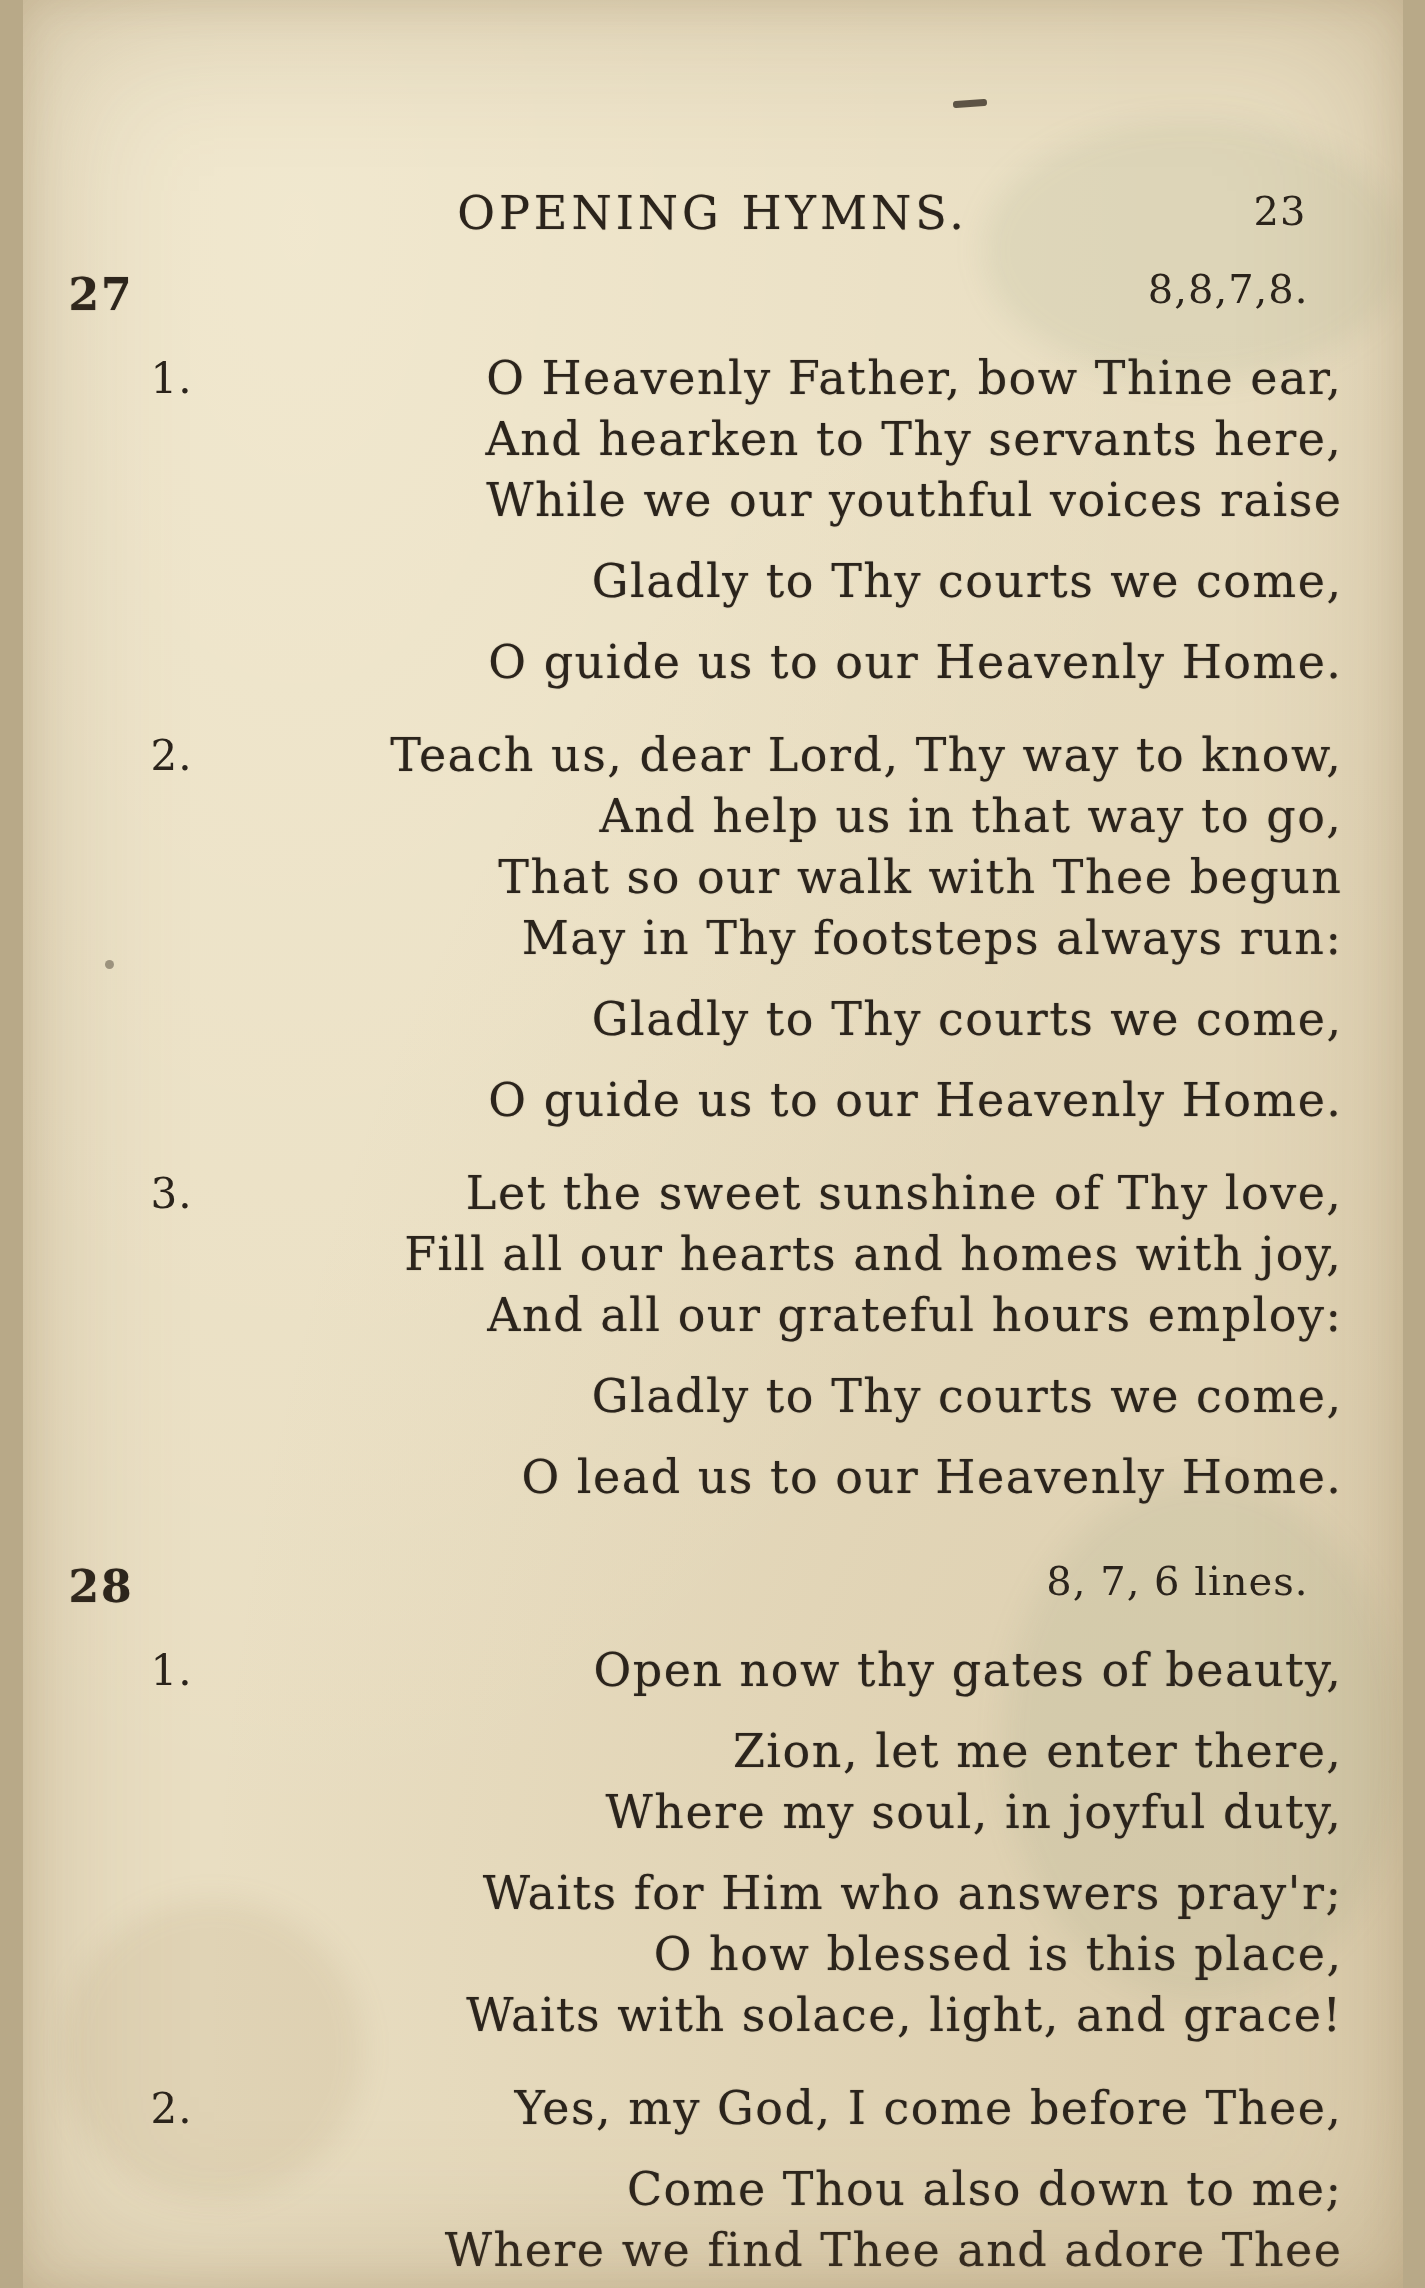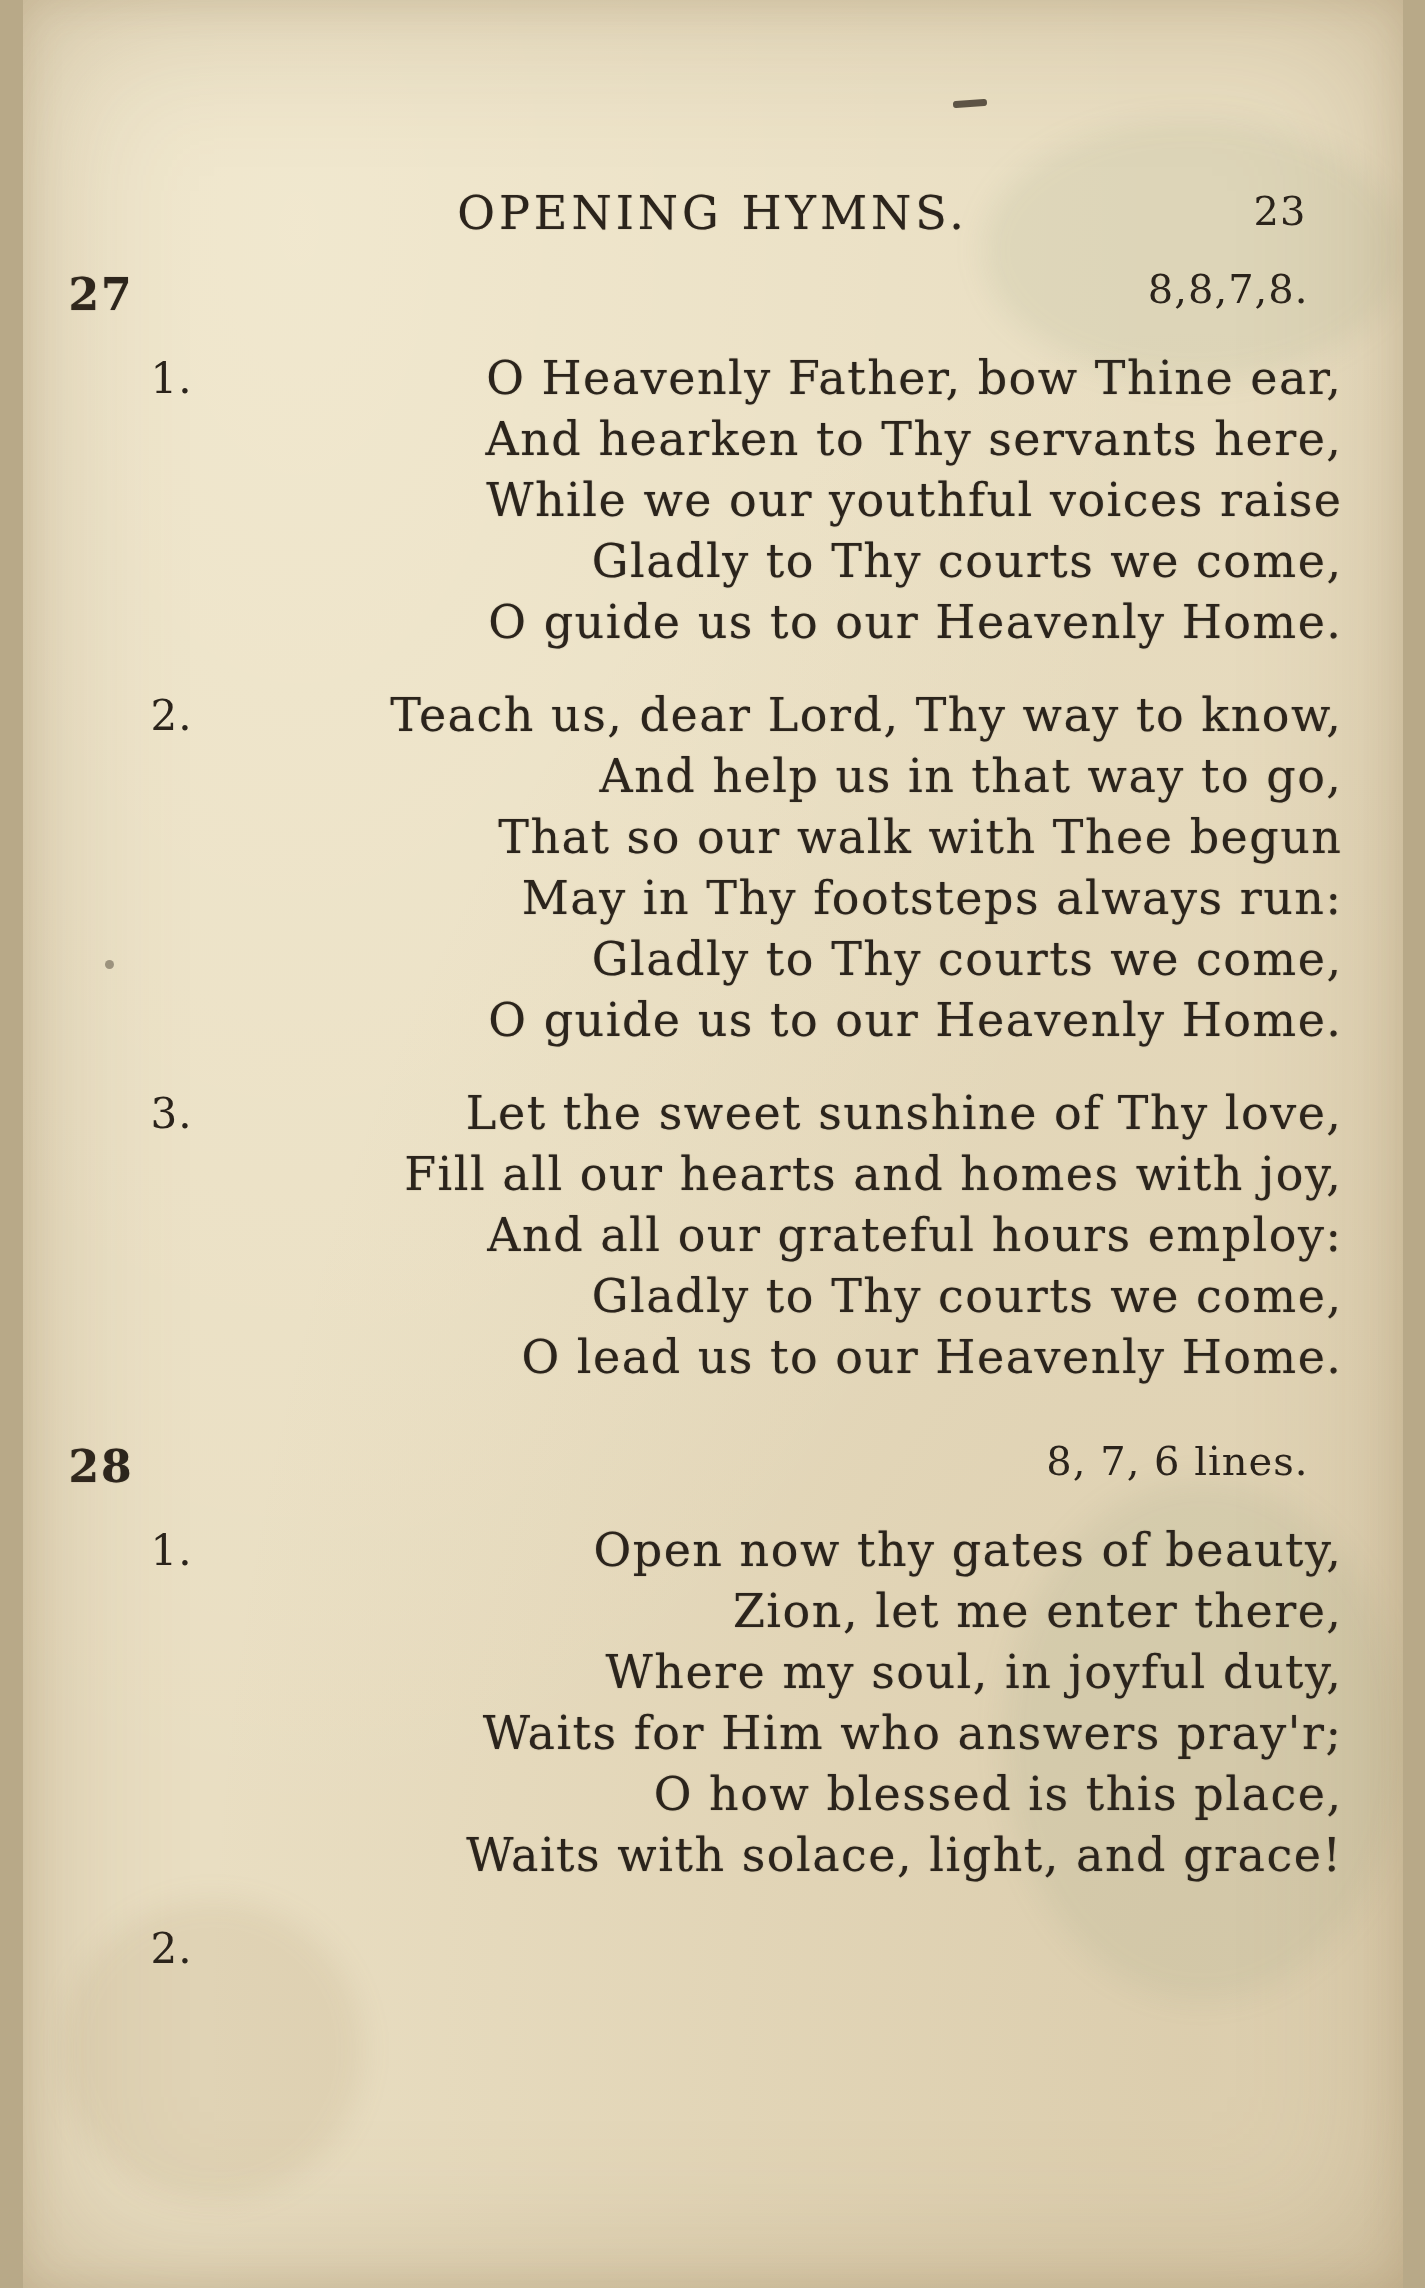--- a/index.html
+++ b/index.html
@@ -106,21 +106,21 @@
   }
   .verse-lines{ flex:1; }
   .vline{
     font-size:46px;
     line-height:61px;
     letter-spacing:1.5px;
     white-space:nowrap;
     text-shadow:0 0 1.2px rgba(38,30,20,0.45);
     text-align:right;
   }
-  .vline.indent-1{ padding-left:52px; }
+  .vline.indent-1{ padding-left:52px;margin-top:20px; }
 </style>
 </head>
 <body>
 
 <div class="page">
 
   <div class="stain s1"></div>
   <div class="stain s2"></div>
   <div class="stain s3"></div>
   <div class="artifact a1"></div>
@@ -181,17 +181,22 @@
             <div class="vline indent-0">Open now thy gates of beauty,</div>
             <div class="vline indent-1">Zion, let me enter there,</div>
             <div class="vline indent-0">Where my soul, in joyful duty,</div>
             <div class="vline indent-1">Waits for Him who answers pray'r;</div>
             <div class="vline indent-0">O how blessed is this place,</div>
             <div class="vline indent-0">Waits with solace, light, and grace!</div>
           </div>
         </div>
         <div class="verse">
           <span class="verse-label">2.</span>
+          <div class="verse-lines">
+            <div class="vline indent-0">Yes, my God, I come before Thee,</div>
+            <div class="vline indent-1">Come Thou also down to me;</div>
+            <div class="vline indent-0">Where we find Thee and adore Thee</div>
+          </div>
         </div>
       </section>
     </div>
 
 </div>
 
 </body></html>

